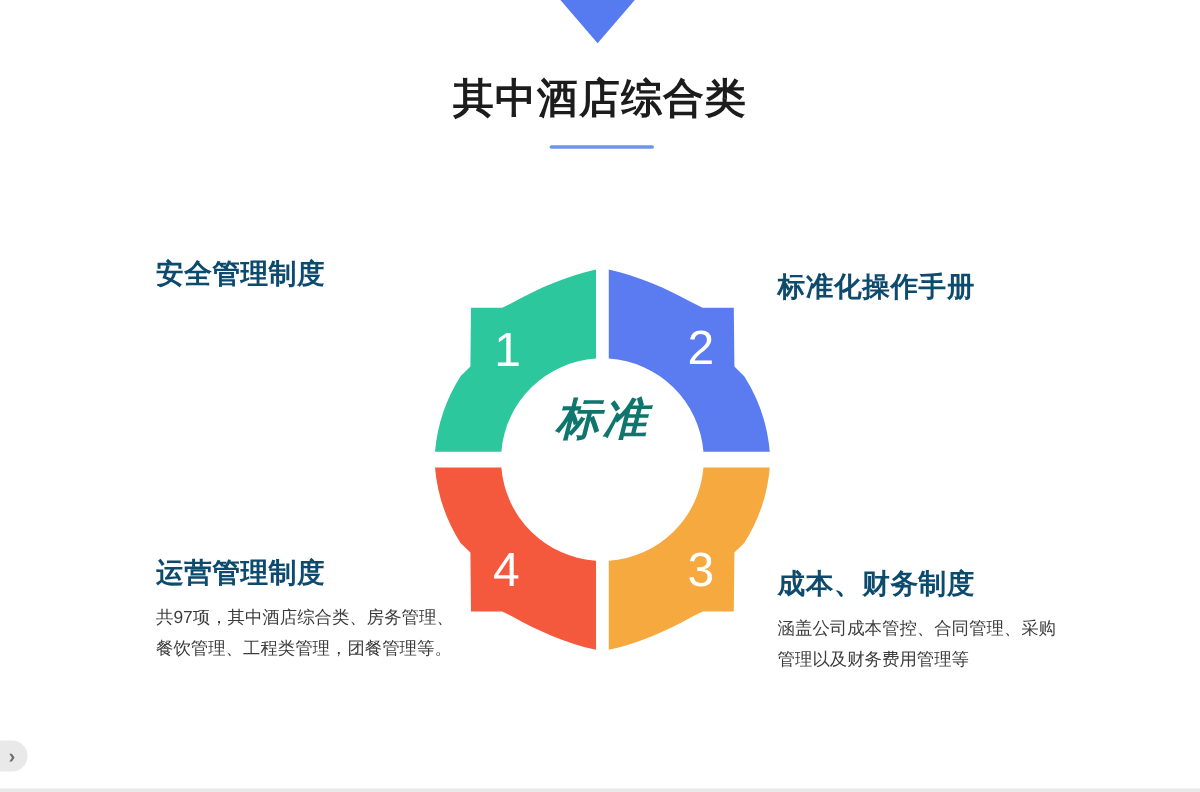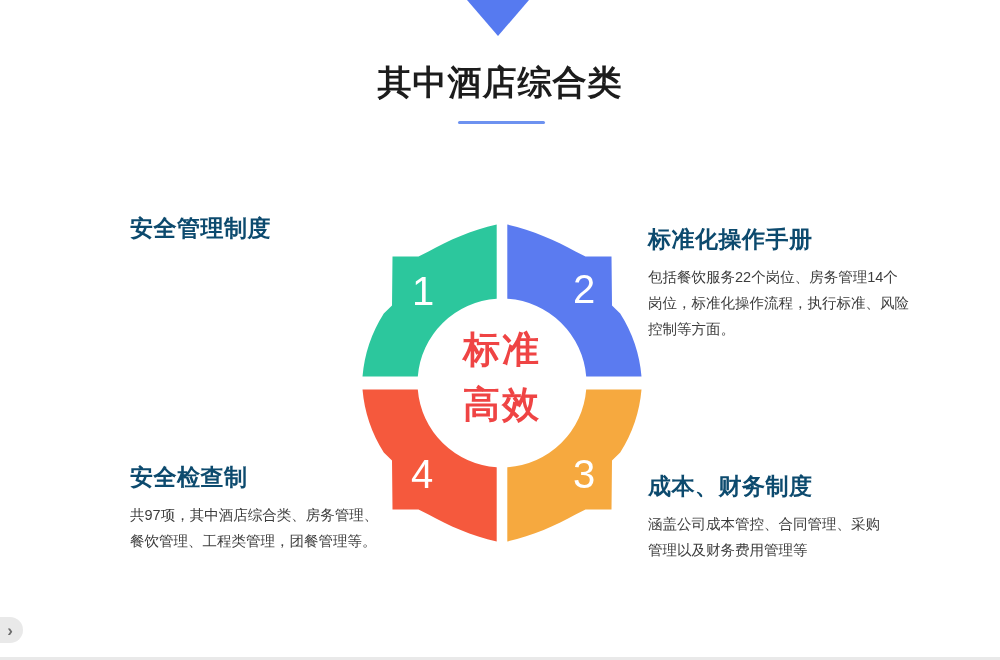--- a/index.html
+++ b/index.html
@@ -20,21 +20,21 @@
     font-size: 34px; line-height: 44px; font-weight: bold;
     letter-spacing: 1px; color: #1c1c1c;
   }
   .diagram-svg {
     position: absolute; left: 0; top: 0; width: 1000px; height: 660px;
   }
   .center-label {
     position: absolute; left: 402px; top: 322px; width: 200px;
     text-align: center;
     font-size: 37px; line-height: 55px; font-weight: bold;
-    letter-spacing: 2px; color: #ef4444;
+    letter-spacing: 2px; color: #0f766e; font-style: italic;
   }
   .info-block { position: absolute; }
   .block-title {
     font-size: 23px; font-weight: bold; color: #0c4a6e;
     letter-spacing: 0.5px;
   }
   .block-desc {
     margin-top: 9px; width: 320px;
     font-size: 14.5px; line-height: 26px; color: #3c3c3c;
     white-space: pre-line;
@@ -104,36 +104,32 @@
   <text class="ring-number" x="423" y="305">1</text>
   <text class="ring-number" x="584" y="303">2</text>
   <text class="ring-number" x="584" y="488">3</text>
   <text class="ring-number" x="422" y="488">4</text>
 </svg>
 
 <div class="page-title">其中酒店综合类</div>
 
 <div class="center-label">
   <div>标准</div>
-  <div>高效</div>
 </div>
 
 <div class="info-block info-tl">
   <div class="block-title">安全管理制度</div>
 </div>
 
 <div class="info-block info-tr">
   <div class="block-title">标准化操作手册</div>
-  <div class="block-desc">包括餐饮服务22个岗位、房务管理14个
-岗位，标准化操作流程，执行标准、风险
-控制等方面。</div>
 </div>
 
 <div class="info-block info-bl">
-  <div class="block-title">安全检查制</div>
+  <div class="block-title">运营管理制度</div>
   <div class="block-desc">共97项，其中酒店综合类、房务管理、
 餐饮管理、工程类管理，团餐管理等。</div>
 </div>
 
 <div class="info-block info-br">
   <div class="block-title">成本、财务制度</div>
   <div class="block-desc">涵盖公司成本管控、合同管理、采购
 管理以及财务费用管理等</div>
 </div>
 

